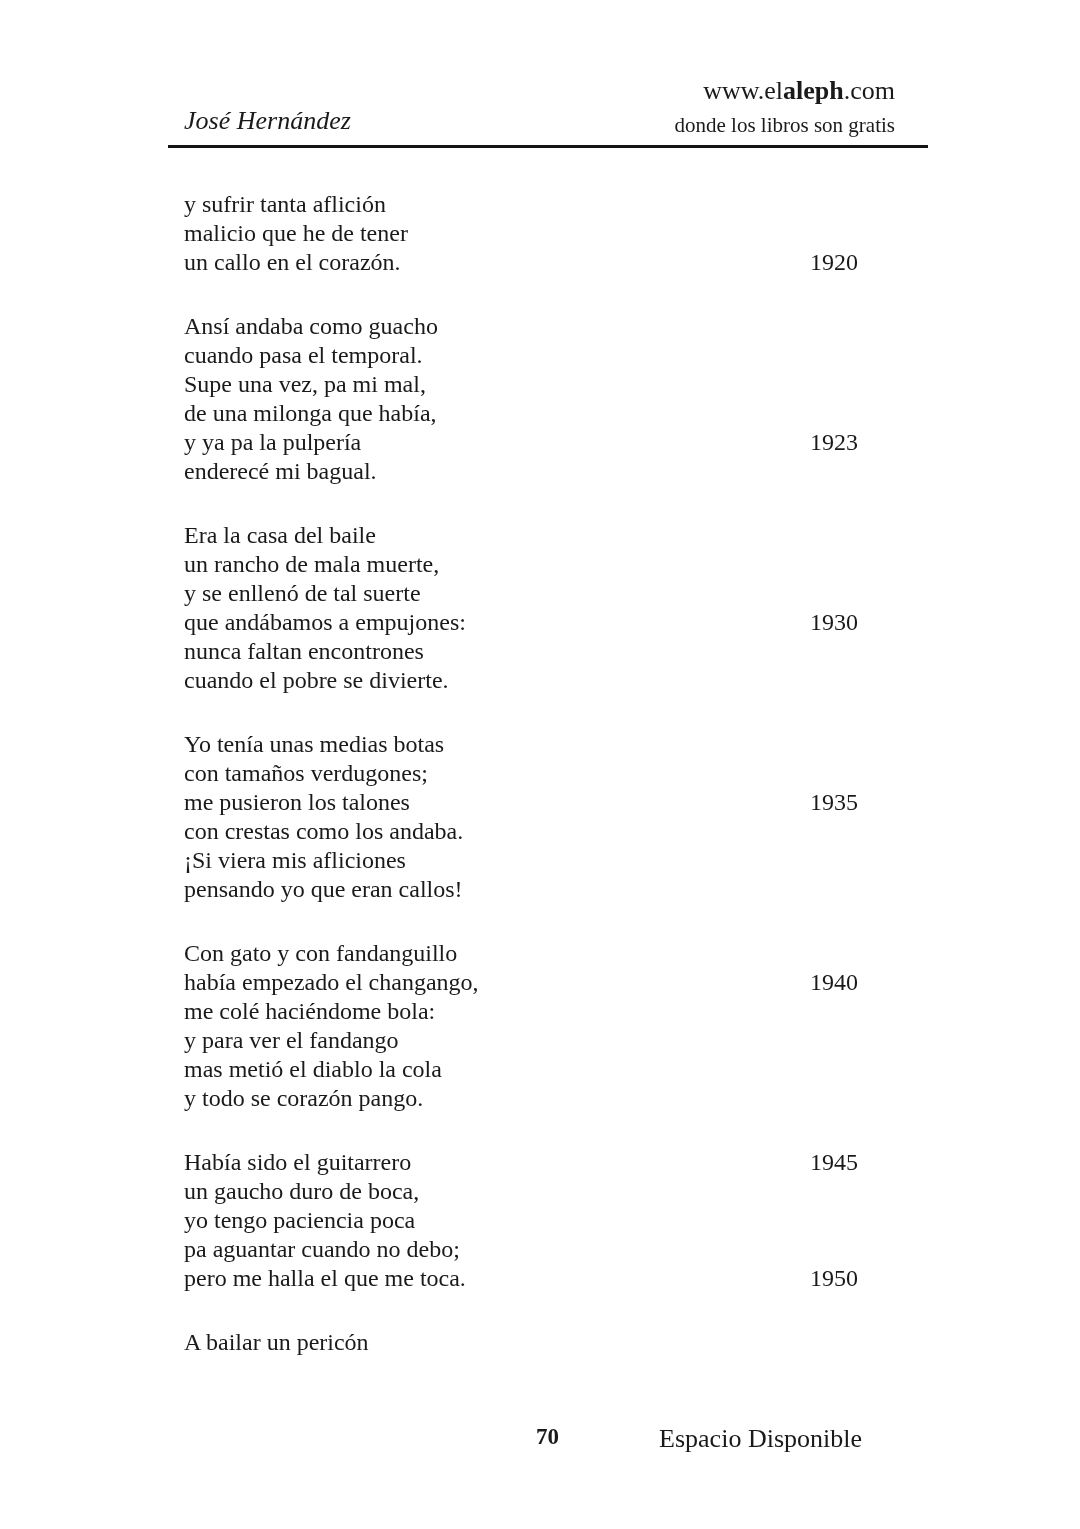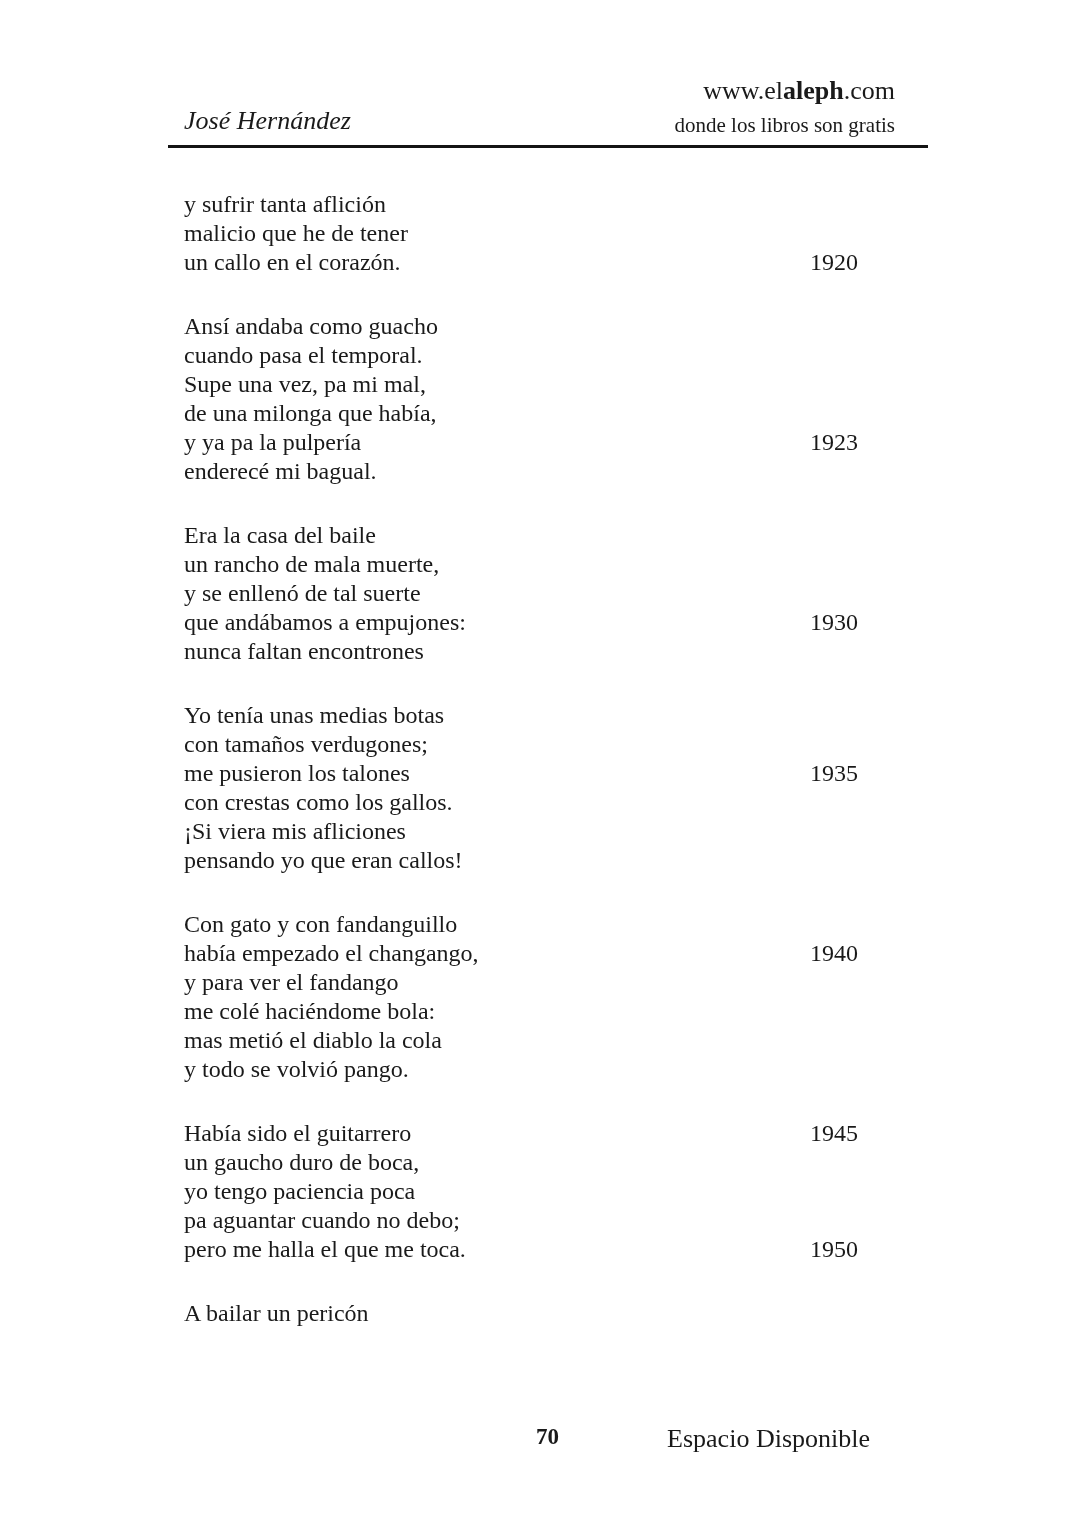--- a/index.html
+++ b/index.html
@@ -81,21 +81,21 @@
   .page-number {
     position: absolute;
     left: 536px;
     top: 1424px;
     font-size: 23px;
     font-weight: bold;
     text-align: center;
   }
   .footer-note {
     position: absolute;
-    right: 210px;
+    right: 218px;
     top: 1424px;
     font-size: 26px;
     white-space: nowrap;
   }
 </style>
 </head>
 <body>
 
 <div class="page">
 
@@ -152,61 +152,64 @@
         <div class="line">
           <span class="line-text">y se enllenó de tal suerte</span>
         </div>
         <div class="line">
           <span class="line-text">que andábamos a empujones:</span>
           <span class="line-number">1930</span>
         </div>
         <div class="line">
           <span class="line-text">nunca faltan encontrones</span>
         </div>
+        <div class="line">
+          <span class="line-text">cuando el pobre se divierte.</span>
+        </div>
       </div>
       <div class="stanza">
         <div class="line">
           <span class="line-text">Yo tenía unas medias botas</span>
         </div>
         <div class="line">
           <span class="line-text">con tamaños verdugones;</span>
         </div>
         <div class="line">
           <span class="line-text">me pusieron los talones</span>
           <span class="line-number">1935</span>
         </div>
         <div class="line">
-          <span class="line-text">con crestas como los gallos.</span>
+          <span class="line-text">con crestas como los andaba.</span>
         </div>
         <div class="line">
           <span class="line-text">¡Si viera mis afliciones</span>
         </div>
         <div class="line">
           <span class="line-text">pensando yo que eran callos!</span>
         </div>
       </div>
       <div class="stanza">
         <div class="line">
           <span class="line-text">Con gato y con fandanguillo</span>
         </div>
         <div class="line">
           <span class="line-text">había empezado el changango,</span>
           <span class="line-number">1940</span>
         </div>
         <div class="line">
+          <span class="line-text">me colé haciéndome bola:</span>
+        </div>
+        <div class="line">
           <span class="line-text">y para ver el fandango</span>
         </div>
         <div class="line">
-          <span class="line-text">me colé haciéndome bola:</span>
-        </div>
-        <div class="line">
           <span class="line-text">mas metió el diablo la cola</span>
         </div>
         <div class="line">
-          <span class="line-text">y todo se volvió pango.</span>
+          <span class="line-text">y todo se corazón pango.</span>
         </div>
       </div>
       <div class="stanza">
         <div class="line">
           <span class="line-text">Había sido el guitarrero</span>
           <span class="line-number">1945</span>
         </div>
         <div class="line">
           <span class="line-text">un gaucho duro de boca,</span>
         </div>

